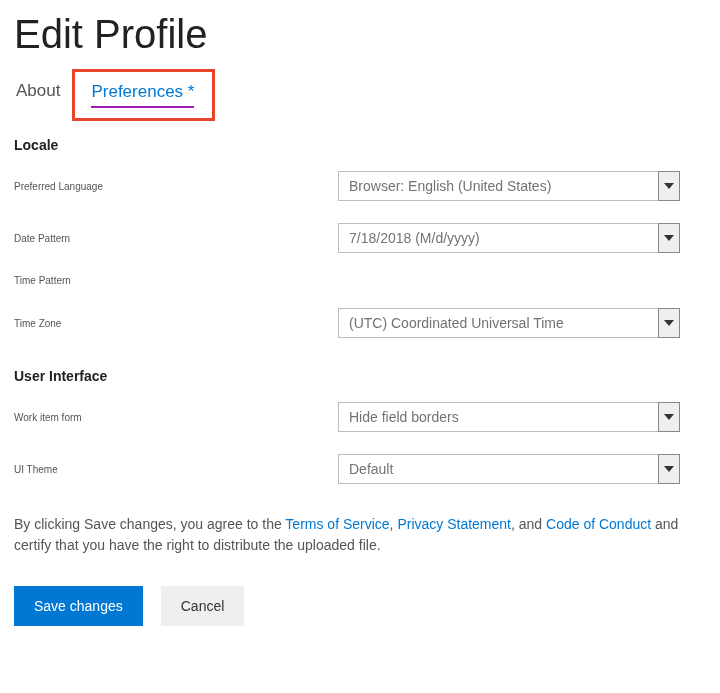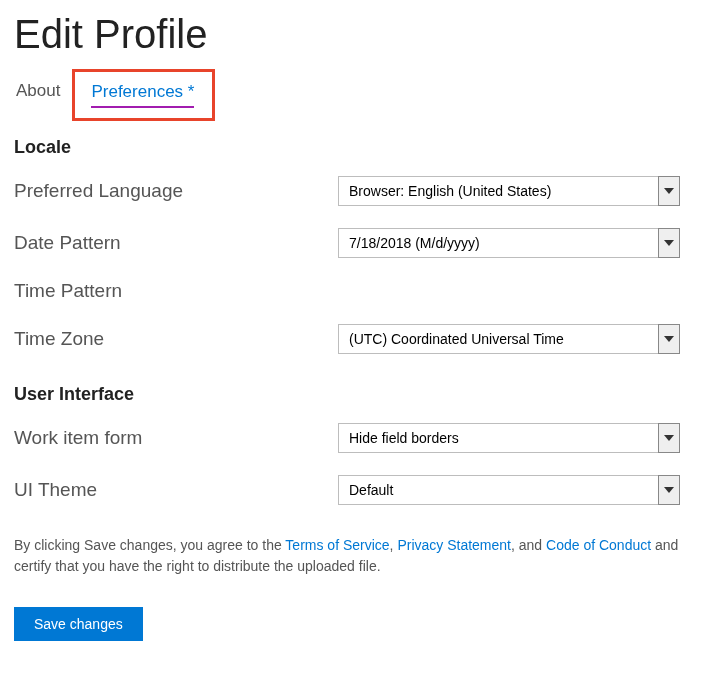--- a/index.html
+++ b/index.html
@@ -34,49 +34,49 @@
       color: #0078d4;
       border-bottom: 2px solid #a21caf;
     }
     .tab-highlight {
       border: 3px solid #e8442b;
       padding: 6px 18px 10px 16px;
       margin: -8px -18px -12px -16px;
     }
     .section-title {
       font-weight: 600;
-      font-size: 18px;
+      font-size: 14px;
       color: #222;
       margin-bottom: 18px;
     }
     .section {
       margin-bottom: 30px;
     }
     .field-row {
       display: flex;
       align-items: center;
       margin-bottom: 22px;
     }
     .field-label {
       width: 324px;
       color: #555;
-      font-size: 19px;
+      font-size: 10px;
     }
     .select-wrap {
       position: relative;
       flex: 0 0 342px;
     }
     .select {
       width: 100%;
       height: 30px;
       border: 1px solid #bdbdbd;
       background: #fff;
       padding: 0 28px 0 10px;
       font-size: 14px;
-      color: #000000;
+      color: #737373;
       font-family: inherit;
       appearance: none;
       cursor: pointer;
       display: flex;
       align-items: center;
     }
     .select-btn {
       position: absolute;
       right: 0; top: 0;
       width: 22px; height: 30px;
@@ -91,21 +91,21 @@
     .agreement {
       font-size: 14px;
       color: #555;
       line-height: 1.5;
       margin-top: 12px;
       margin-bottom: 30px;
     }
     .agreement a { color: #0078d4; text-decoration: none; cursor: pointer; }
     .buttons { display: flex; gap: 18px; }
     .btn {
-      height: 34px;
+      height: 40px;
       padding: 0 20px;
       border: none;
       font-size: 14px;
       font-family: inherit;
       cursor: pointer;
     }
     .btn-primary { background: #0078d4; color: #fff; }
     .btn-secondary { background: #efefef; color: #333; }
   </style>
 </head>
@@ -191,13 +191,14 @@
     </div>
   </div>
 </div>
 
 <div class="agreement">
   <span>By clicking Save changes, you agree to the </span><a>Terms of Service</a><span>, </span><a>Privacy Statement</a><span>, and </span><a>Code of Conduct</a><span> and certify that you have the right to distribute the uploaded file.</span>
 </div>
 
 <div class="buttons">
   <button class="btn btn-primary">Save changes</button>
+  <button class="btn btn-secondary">Cancel</button>
 </div>
 
 </body></html>

